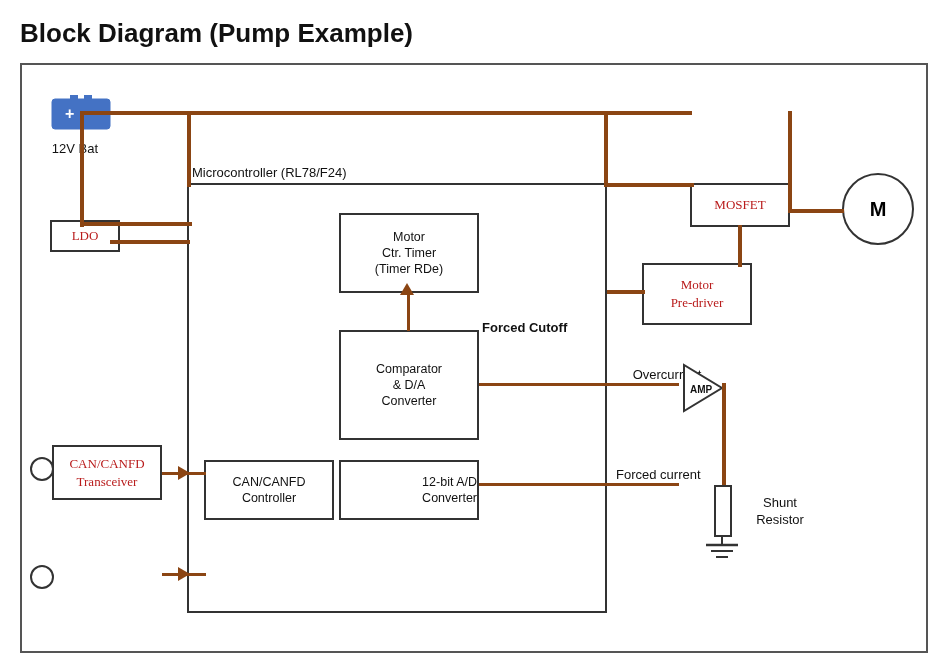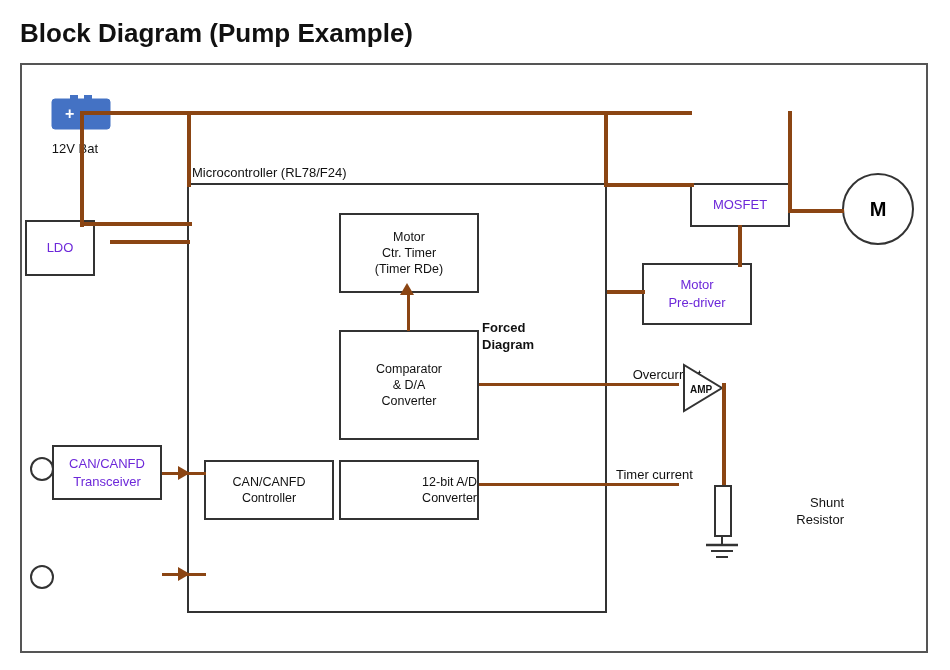--- a/index.html
+++ b/index.html
@@ -42,21 +42,22 @@
     .box {
       position: absolute;
       border: 2px solid #333;
       background: #fff;
       display: flex;
       align-items: center;
       justify-content: center;
       text-align: center;
       font-size: 13px;
       line-height: 1.35;
-      color: #6d28d9;
+      color: #b91c1c;
+      font-family: Liberation Serif, serif;
     }
     
     .battery-icon {
       position: absolute;
       top: 28px;
       left: 28px;
       width: 62px;
       height: 42px;
     }
     
@@ -138,21 +139,21 @@
       <rect x="2" y="6" width="58" height="30" rx="3" fill="#4472C4" stroke="#4472C4" stroke-width="1"></rect>
       <rect x="20" y="2" width="8" height="5" fill="#4472C4"></rect>
       <rect x="34" y="2" width="8" height="5" fill="#4472C4"></rect>
 
       <text x="15" y="26" font-size="16" fill="white" font-weight="bold">+</text>
       <text x="37" y="26" font-size="16" fill="white" font-weight="bold">−</text>
     </svg>
 
     <div class="label" style="left:18px; top:76px; width:70px;">12V Bat</div>
 
-    <div class="box" style="left:3px; top:155px; width:70px; height:56px;">
+    <div class="box" style="left:28px; top:155px; width:70px; height:32px;">
       <span>LDO</span>
     </div>
 
     <div class="mc-box" style="left:165px; top:118px; width:420px; height:430px;"></div>
 
     <div class="label" style="left:170px; top:100px; width:280px; text-align:left; font-size:13px;">Microcontroller (RL78/F24)</div>
 
     <div class="inner-box" style="left:317px; top:148px; width:140px; height:80px;">
       <span>Motor<br>Ctr. Timer<br>(Timer RDe)</span>
     </div>
@@ -165,21 +166,21 @@
     <div class="inner-box" style="left:182px; top:395px; width:130px; height:60px;">
       <span>CAN/CANFD<br>Controller</span>
     </div>
 
     <div class="inner-box" style="left:317px; top:395px; width:140px; height:60px;justify-content:flex-end;">
       <span>12-bit A/D<br>Converter</span>
     </div>
 
 
     <div class="label" style="left:460px; top:255px; width:90px; font-size:13px; font-weight:bold; text-align:left;">Forced
-Diagram</div>
+Cutoff</div>
 
     <div class="wire" style="left:385px; top:228px; width:3px; height:38px;"></div>
     <div class="arrow-up" style="left:378px; top:218px;"></div>
 
     <div class="box" style="left:668px; top:118px; width:100px; height:44px;">
       <span>MOSFET</span>
     </div>
 
     <div class="box" style="left:620px; top:198px; width:110px; height:62px;">
       <span>Motor<br>Pre-driver</span>
@@ -215,35 +216,35 @@
     <div class="wire" style="left:582px; top:118px; width:90px; height:4px;"></div>
 
     <div class="wire" style="left:716px; top:160px; width:4px; height:42px;"></div>
 
     <div class="wire" style="left:585px; top:225px; width:38px; height:4px;"></div>
 
     <div class="label" style="left:590px; top:302px; width:110px; text-align:center;">Overcurrent</div>
 
     <div class="wire" style="left:457px; top:318px; width:200px; height:3px;"></div>
 
-    <div class="label" style="left:594px; top:402px; width:100px; text-align:left;">Timer
+    <div class="label" style="left:594px; top:402px; width:100px; text-align:left;">Forced
 current</div>
 
     <div class="wire" style="left:457px; top:418px; width:200px; height:3px;"></div>
 
     <svg style="position:absolute; left:660px; top:298px; width:42px; height:50px;" viewBox="0 0 42 50">
       <polygon points="2,2 2,48 40,25" fill="white" stroke="#333" stroke-width="2"></polygon>
       <text x="8" y="30" font-size="10" font-weight="bold" fill="#111">AMP</text>
     </svg>
 
     <div class="wire" style="left:700px; top:318px; width:4px; height:104px;"></div>
 
     <div class="shunt-resistor" style="left:692px; top:420px;"></div>
 
-    <div class="label" style="left:718px; top:430px; width:80px; text-align:right;margin-left:24px;">Shunt
+    <div class="label" style="left:718px; top:430px; width:80px; text-align:center;">Shunt
 Resistor</div>
 
     <svg style="position:absolute; left:680px; top:470px; width:40px; height:36px;" viewBox="0 0 40 36">
       <line x1="20" y1="0" x2="20" y2="10" stroke="#333" stroke-width="2"></line>
       <line x1="4" y1="10" x2="36" y2="10" stroke="#333" stroke-width="2.5"></line>
       <line x1="9" y1="16" x2="31" y2="16" stroke="#333" stroke-width="2"></line>
       <line x1="14" y1="22" x2="26" y2="22" stroke="#333" stroke-width="2"></line>
     </svg>
 
     <div class="wire" style="left:32px; top:403px; width:0px; height:3px;"></div>

